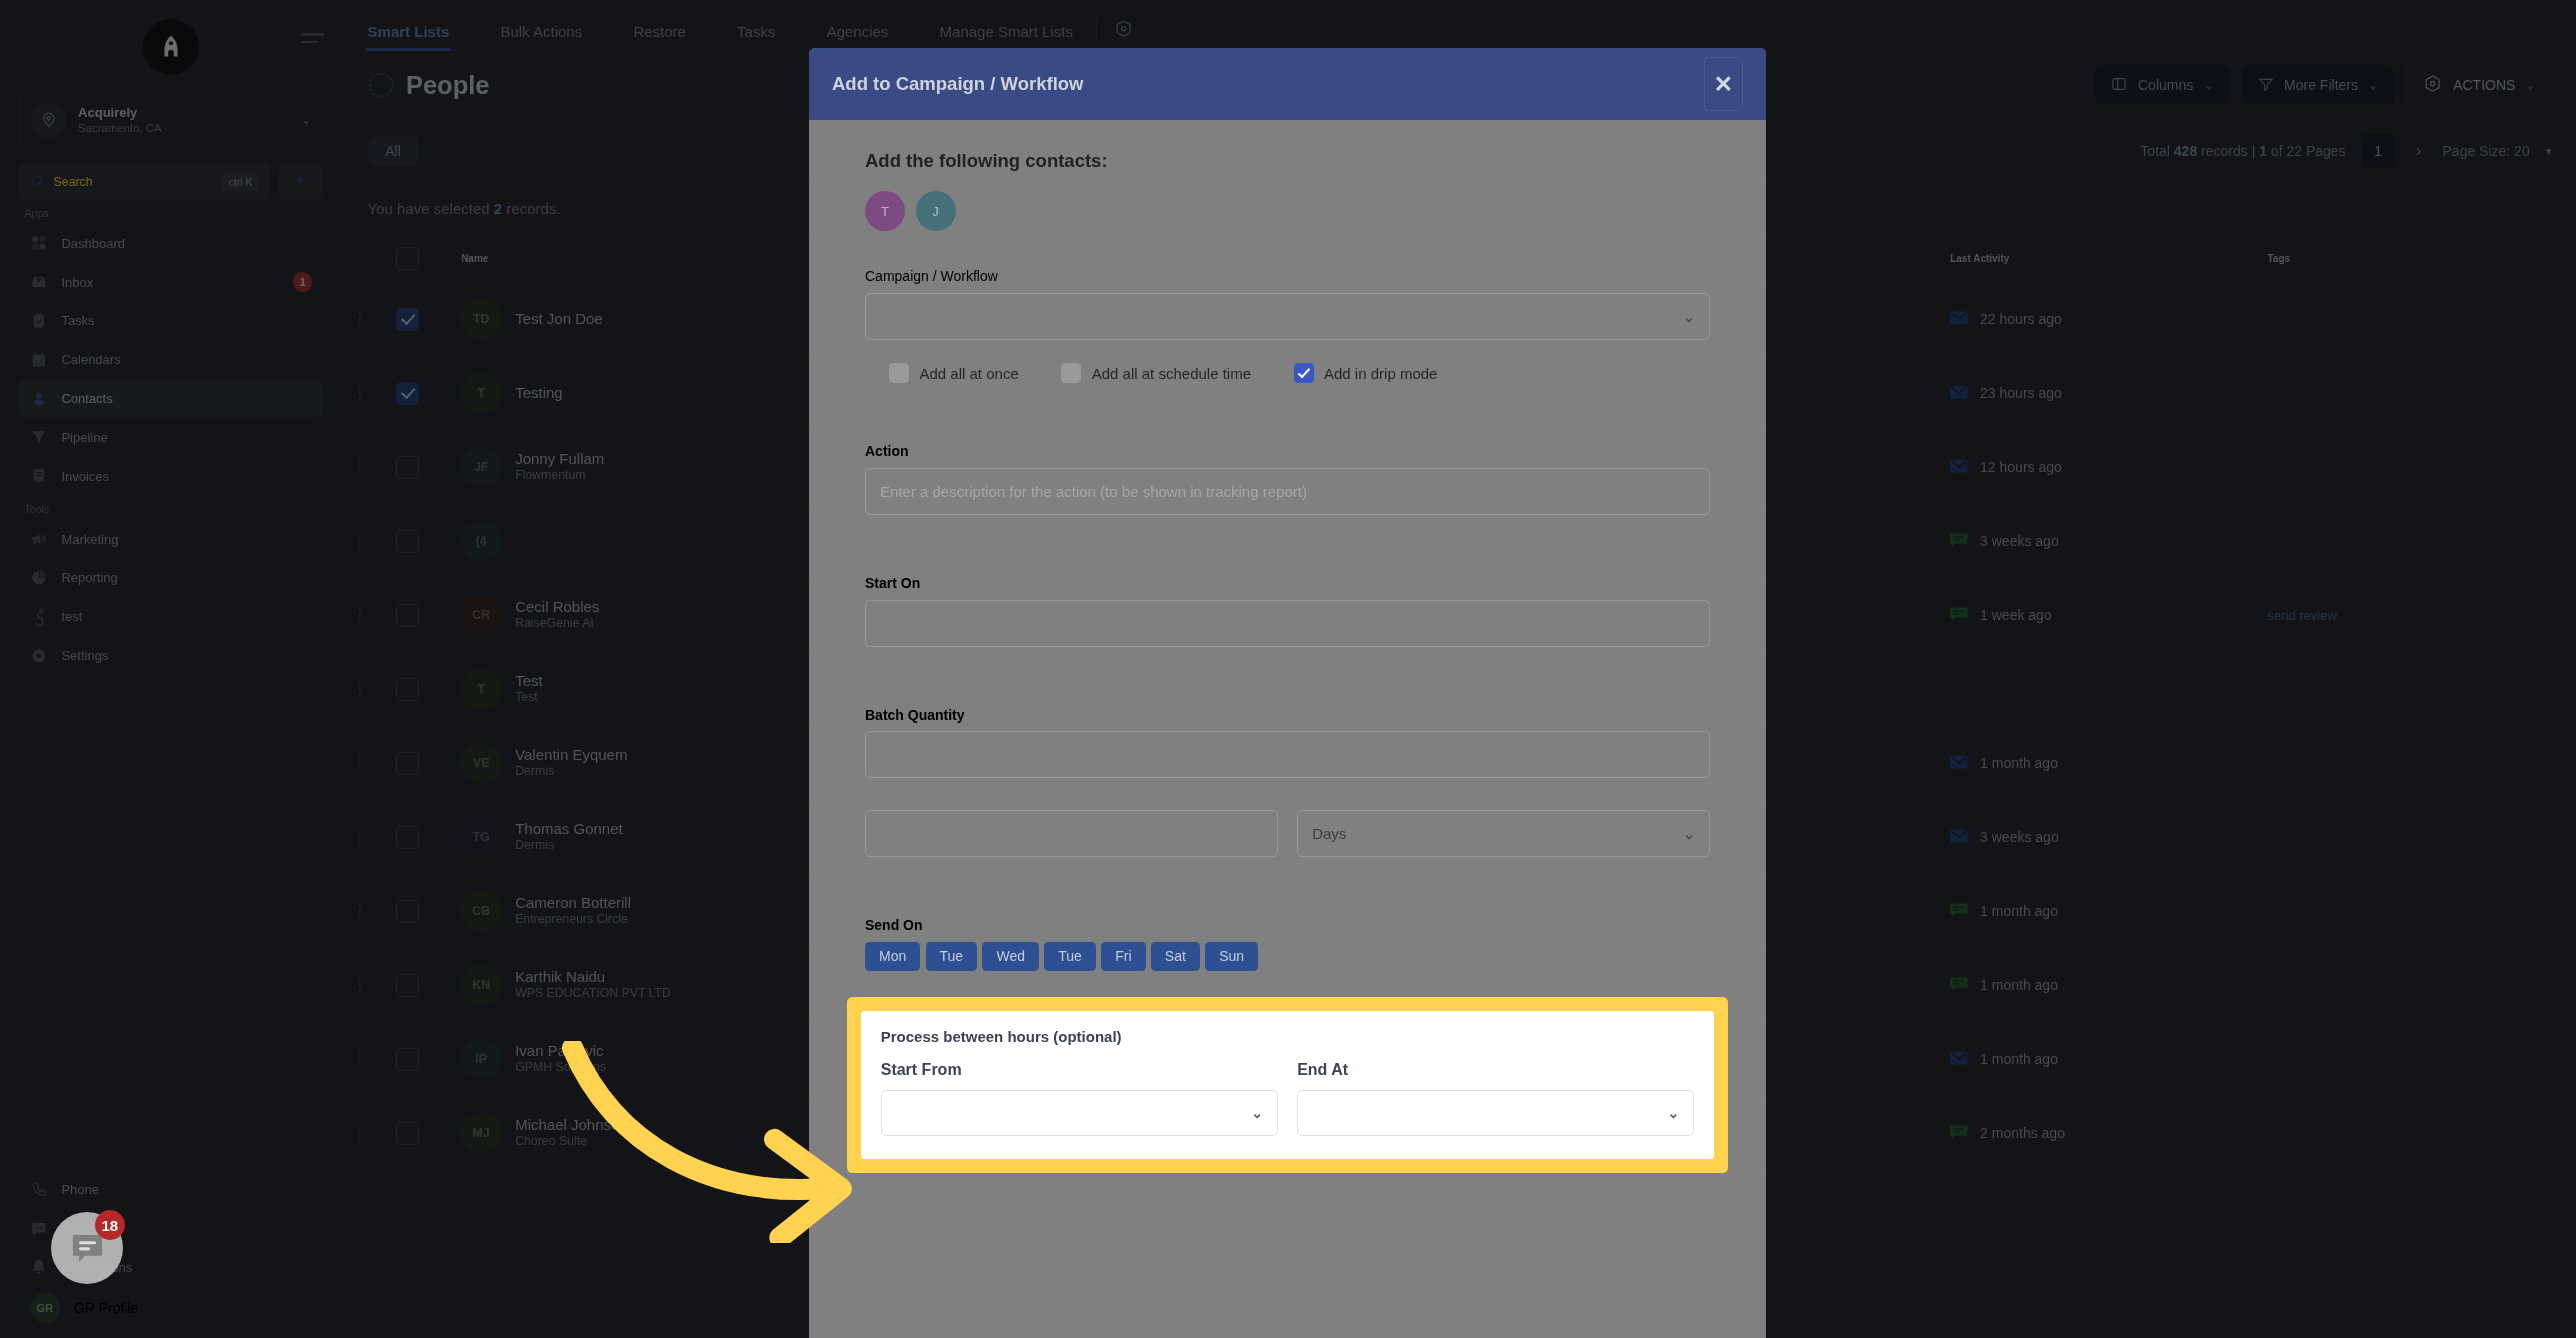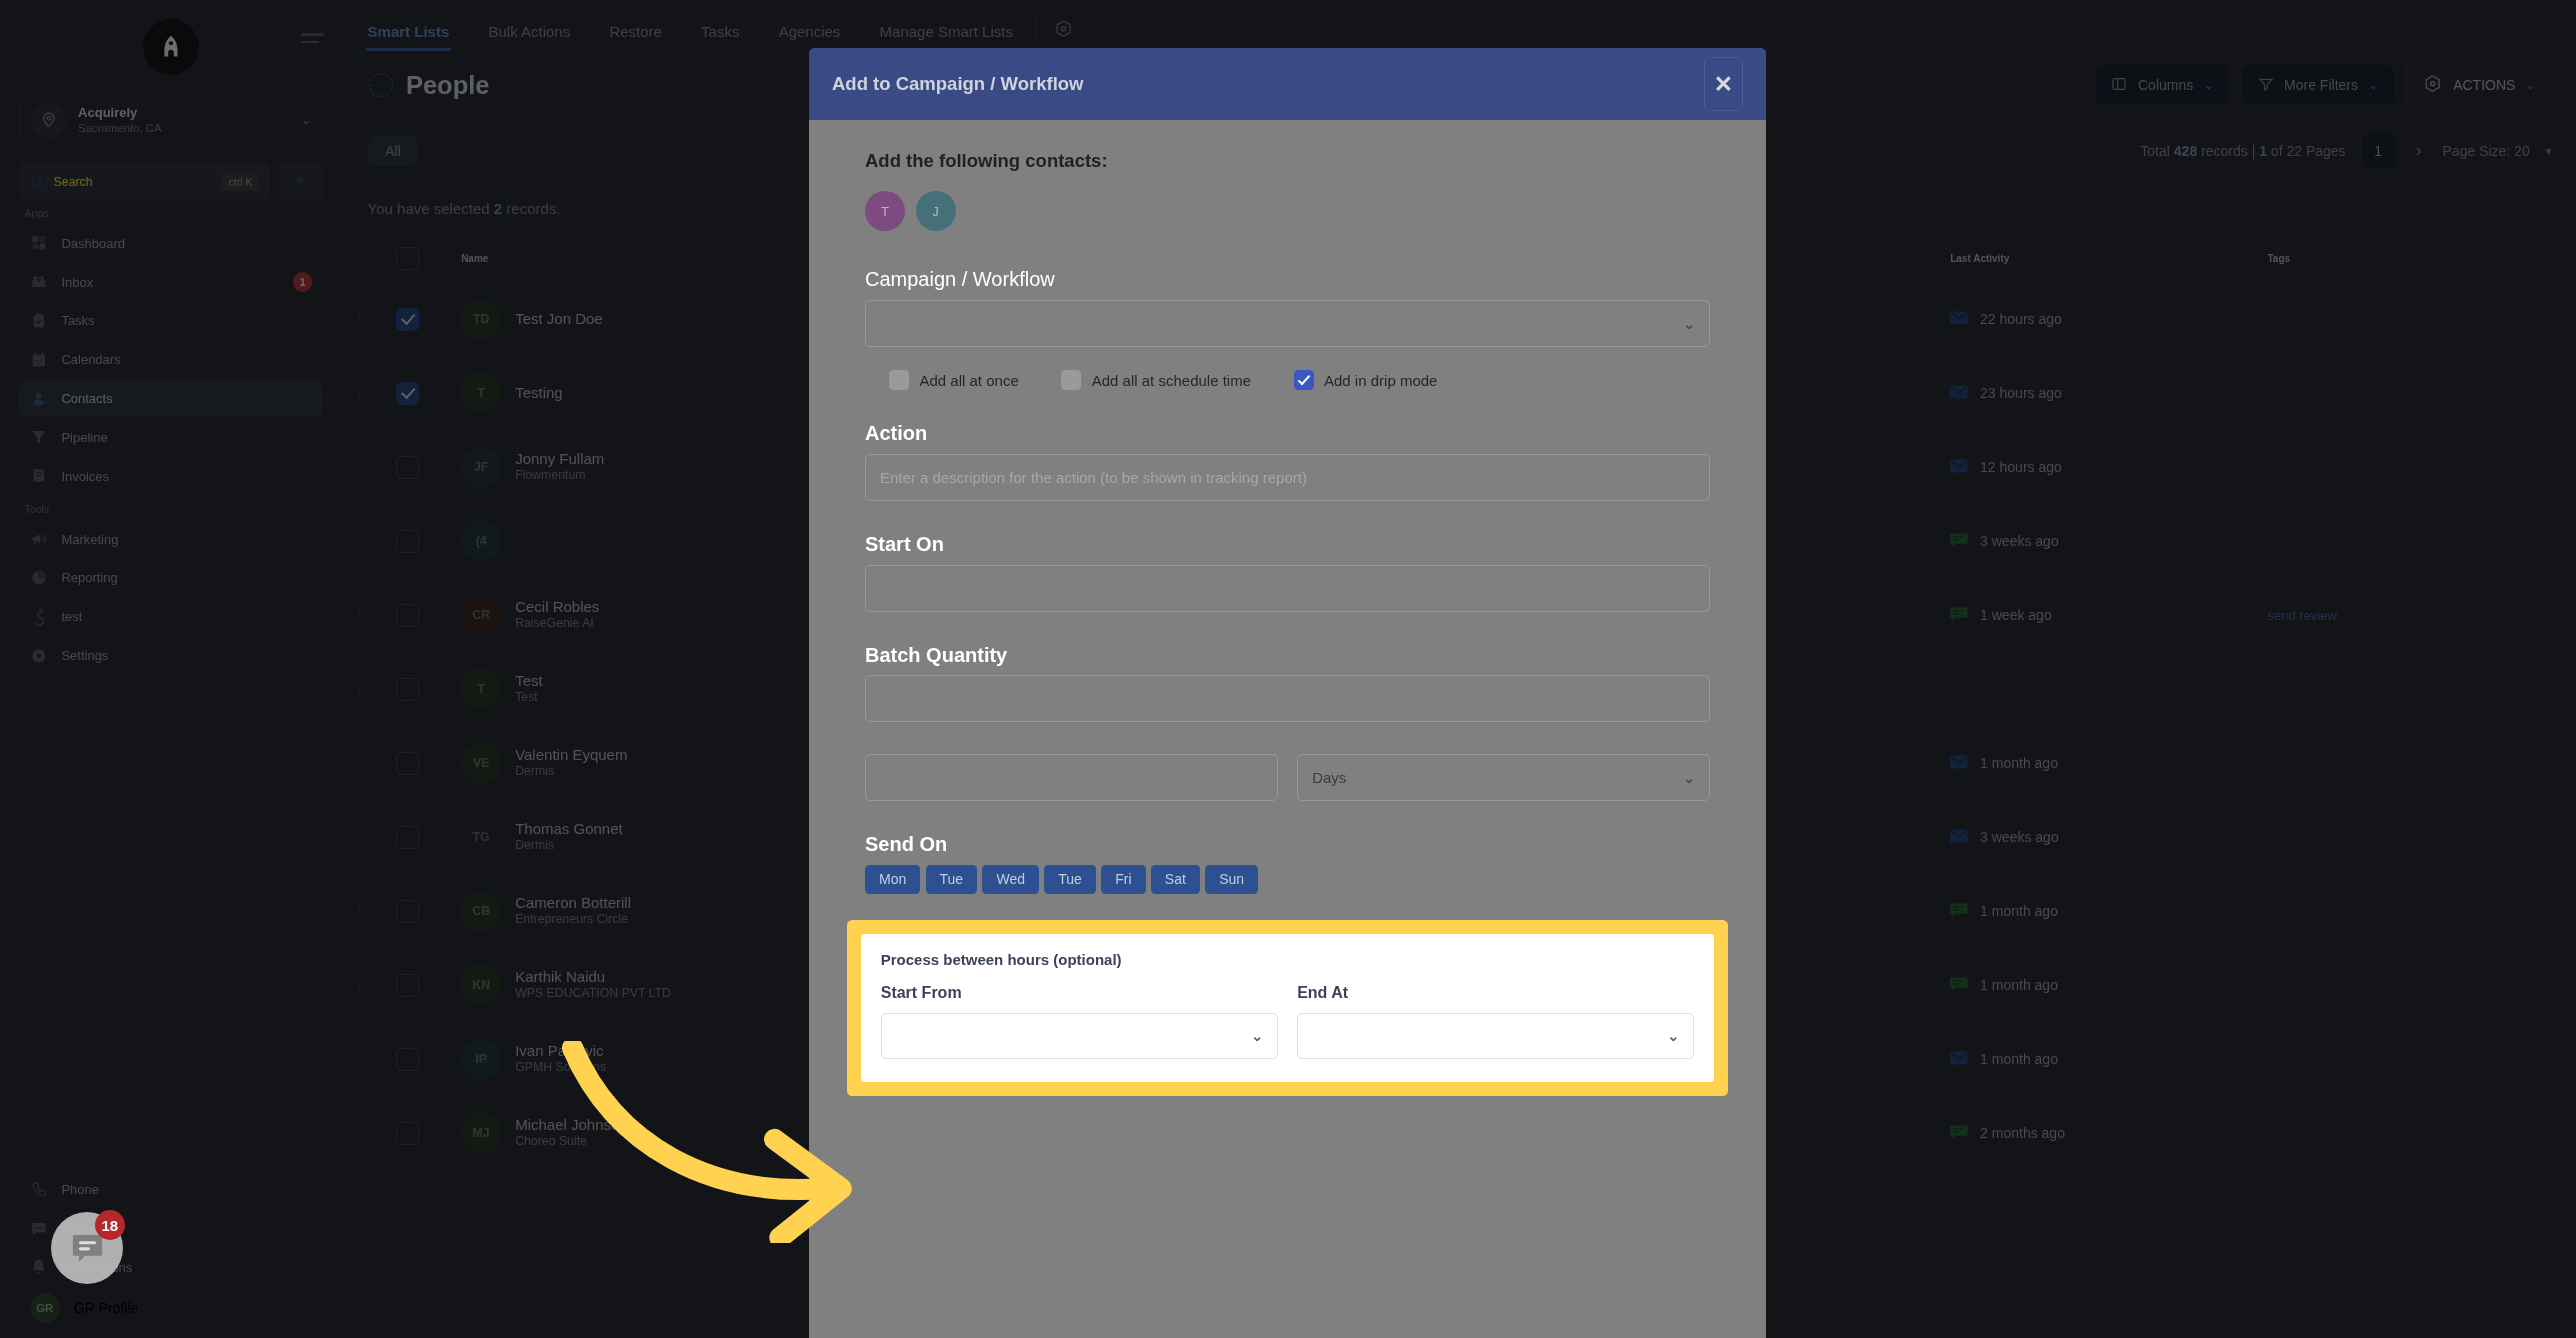--- a/index.html
+++ b/index.html
@@ -82,21 +82,21 @@
     display:flex; align-items:center; justify-content:center;
     color:#8fae92; font-size:11.4px; font-weight:bold; flex:0 0 30px;
   }
 
   
   #main { flex: 1; min-width:0; display:flex; flex-direction:column; background:#2b2e33; }
   #topbar {
     height: 51px; display:flex; align-items:flex-end; gap: 0;
     border-bottom:0.9px solid #34373c; padding-left: 7px;
   }
-  .tnav { display:flex; align-items:center; gap: 4px; }
+  .tnav { display:flex; align-items:center; gap: 16px; }
   .tnav-item {
     font-size: 15px; color:#898f96; padding: 0 17.6px 10.5px; position:relative;
   }
   .tnav-item.active { color:#6d8ec9; font-weight: bold; }
   .tnav-item.active::after {
     content:''; position:absolute; left:16px; right:16px; bottom:-0.9px; height:2.6px; background:#3b5fa8;
   }
   .tnav-sep { width:0.9px; height:24.6px; background:#3a3d42; margin: 0 5.3px 8.8px; }
   .tnav-ico { padding: 0 12.3px 8.8px; }
   .tnav-ico svg { width:19.3px; height:19.3px; }
@@ -205,21 +205,21 @@
   }
   #modal-body { flex:1; padding: 30px 56px 0; overflow:hidden; }
 
   .m-h { font-size: 18.5px; font-weight: bold; color:#1f2125; margin-bottom: 19.3px; }
   .chips { display:flex; gap: 10.5px; margin-bottom: 37px; }
   .cchip {
     width:40px; height:40px; border-radius:50%;
     display:flex; align-items:center; justify-content:center;
     color: rgba(255,255,255,.55); font-size: 13px;
   }
-  .m-label { font-size: 20px; color:#ffffff; margin-bottom: 8.8px; }
+  .m-label { font-size: 14px; color:#000000; margin-bottom: 8.8px; margin-top: 28px; }
   .m-label.b { font-weight: bold; }
   .m-input {
     width:100%; height: 47px; border:0.9px solid #9a9a9a; border-radius:5.3px;
     background: transparent; display:flex; align-items:center; padding: 0 14px;
     font-size: 15px; color:#3a3d41;
   }
   .m-input.ph { color:#a7a7a7; }
   .m-input .sel-chev { margin-left:auto; color:#4a4d52; font-size:14px; font-weight:bold; }
   .m-gap-lg { height: 32px; }
 

